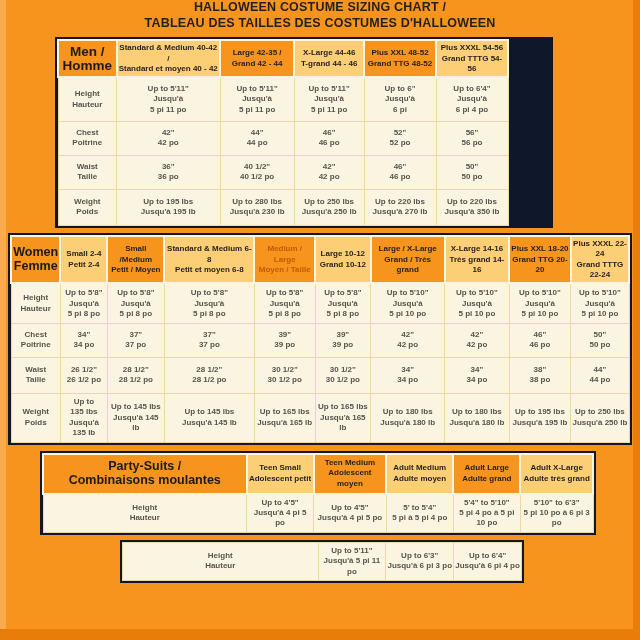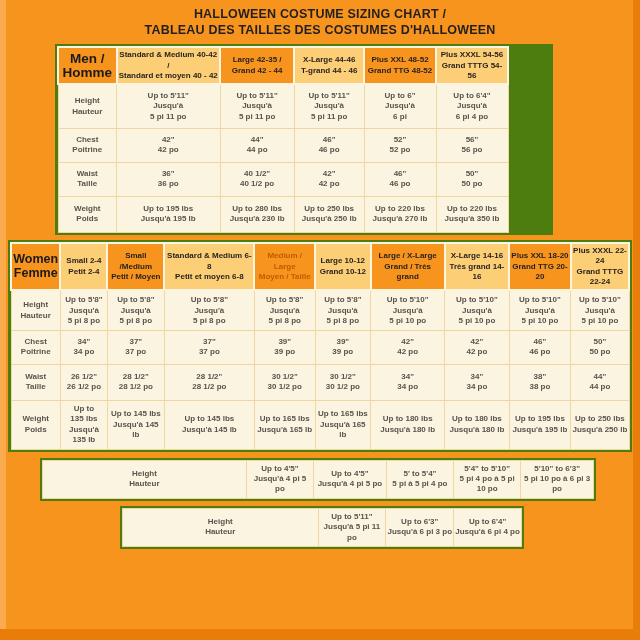--- a/index.html
+++ b/index.html
@@ -9,25 +9,24 @@
     font-family:"Liberation Sans", sans-serif;
     position:relative;
     overflow:hidden;
   }
   .title {
     text-align:center;
     font-weight:bold;
     font-size:12.5px;
     line-height:1.25;
     color:#231F20;
-    padding-top:7px;
     white-space:pre-line;
     letter-spacing:.2px;
   }
-  .panel { background:#4d7c0f; }
+  .panel { background:#0f172a; }
   .men-panel   { margin:6px 0 0 55px; width:452px; padding:2px 44px 2px 2px; }
   .women-panel { margin:5px 8px 0 8px; padding:2px; }
   .party-panel { margin:6px 0 0 40px; width:552px; padding:2px; }
   .zip-panel   { margin:5px 0 0 120px; width:400px; padding:2px; }
 
   table.sizing { border-collapse:collapse; table-layout:fixed; width:100%; }
   .sizing th, .sizing td {
     text-align:center; vertical-align:middle;
     white-space:pre-line; overflow:hidden;
   }
@@ -308,20 +307,34 @@
   <table class="sizing">
     <colgroup>
       <col style="width:37%">
         <col style="width:12.2%">
         <col style="width:13.2%">
       <col style="width:12.2%">
         <col style="width:12.2%">
         <col style="width:13.2%">
     </colgroup>
     <tbody>
+        <tr class="ph">
+      <th class="lab big-lab">Party-Suits /
+Combinaisons moulantes</th>
+      <th class="hl">Teen Small
+Adolescent petit</th>
+      <th class="ho">Teen Medium
+Adolescent moyen</th>
+      <th class="hl">Adult Medium
+Adulte moyen</th>
+      <th class="ho">Adult Large
+Adulte grand</th>
+      <th class="hl">Adult X-Large
+Adulte très grand</th>
+    </tr>
     <tr class="pr1">
       <td>Height
 Hauteur</td>
       <td>Up to 4'5"
 Jusqu'à 4 pi 5 po</td>
       <td>Up to 4'5"
 Jusqu'à 4 pi 5 po</td>
       <td>5' to 5'4"
 5 pi à 5 pi 4 po</td>
       <td>5'4" to 5'10"

